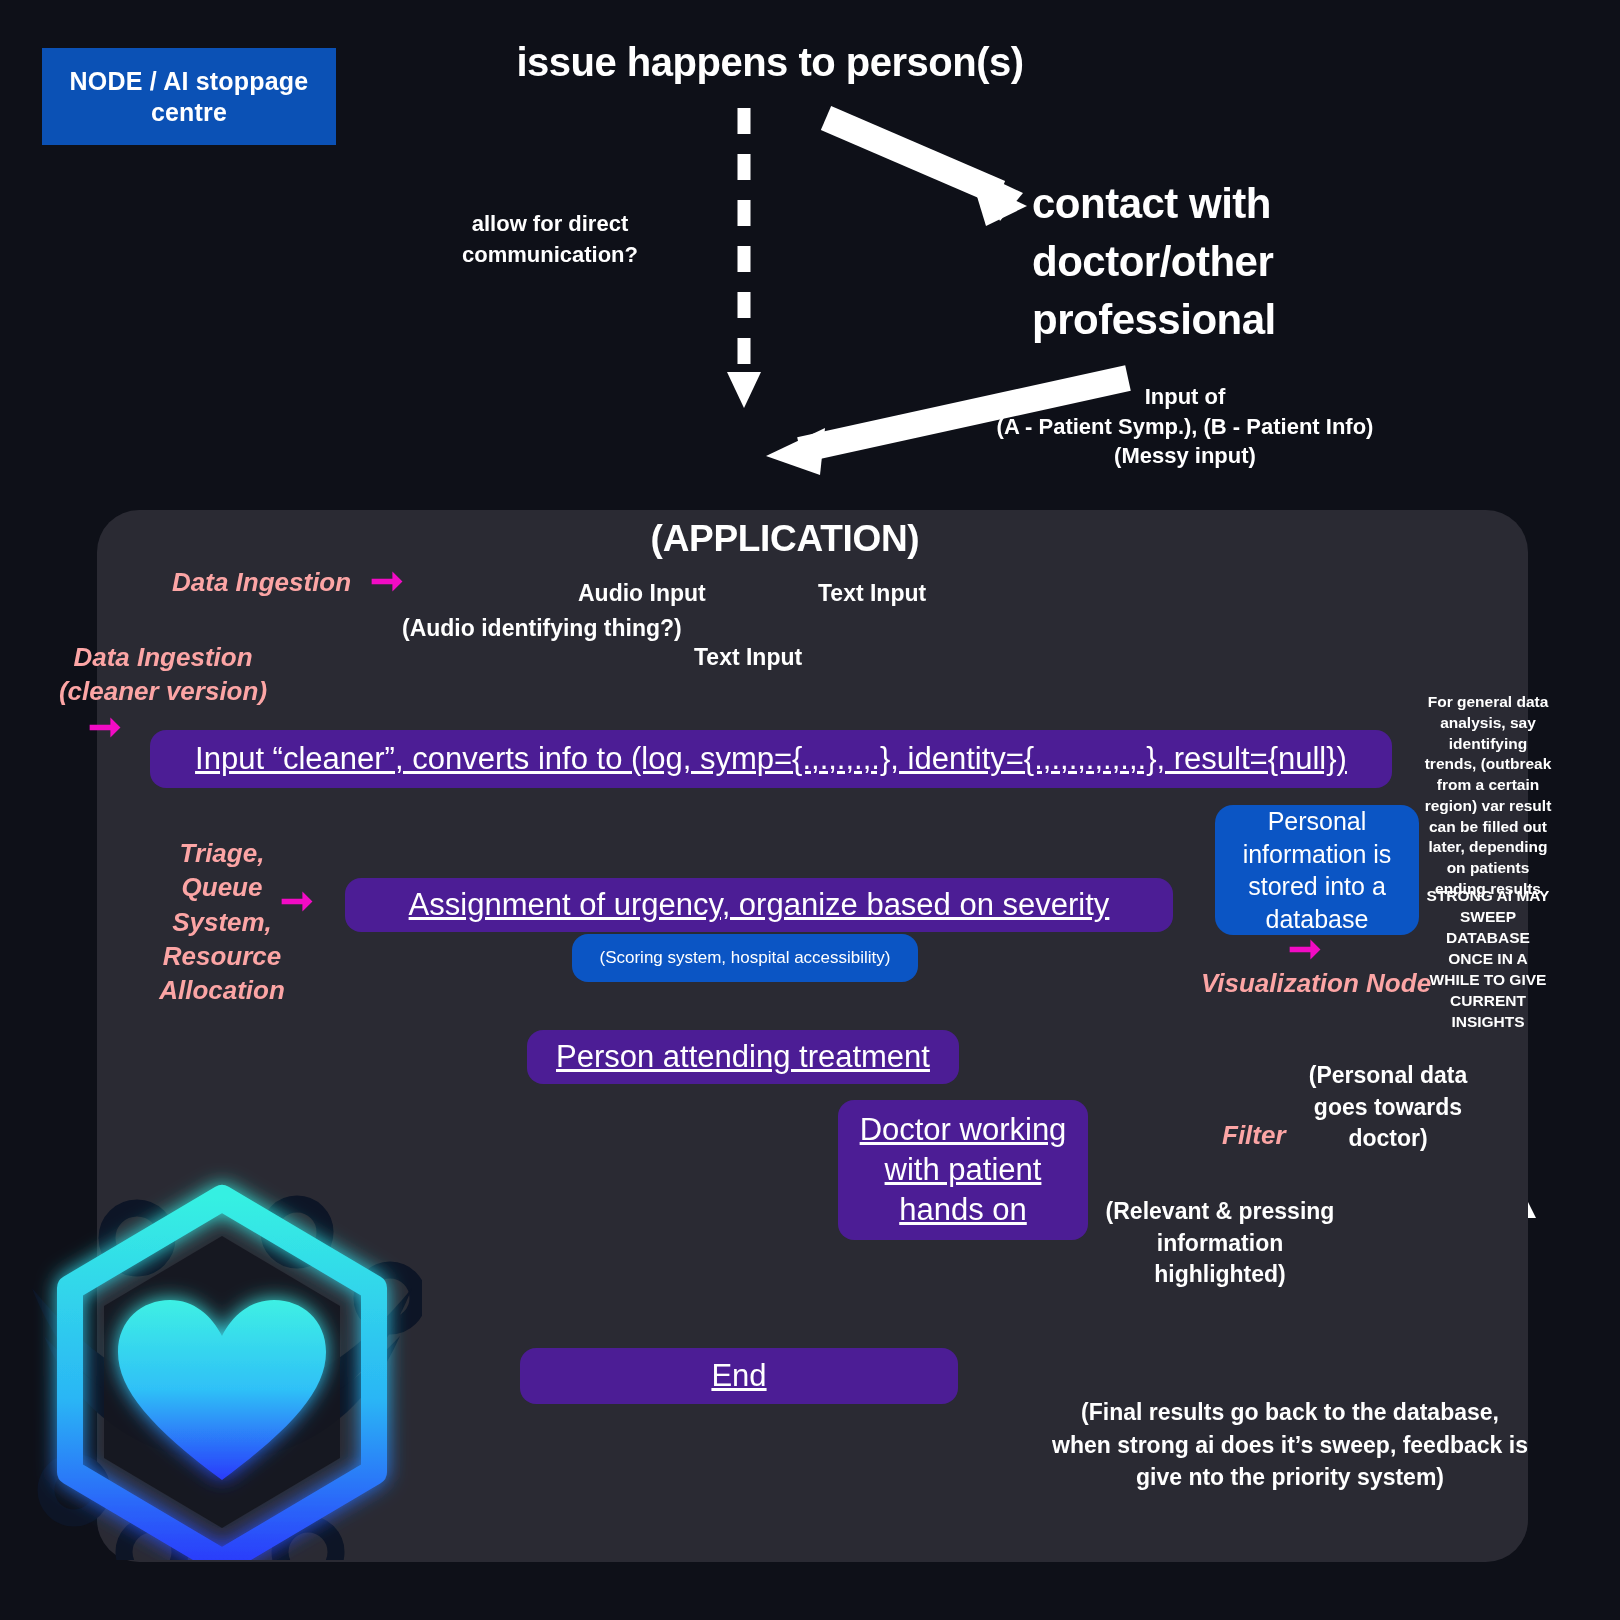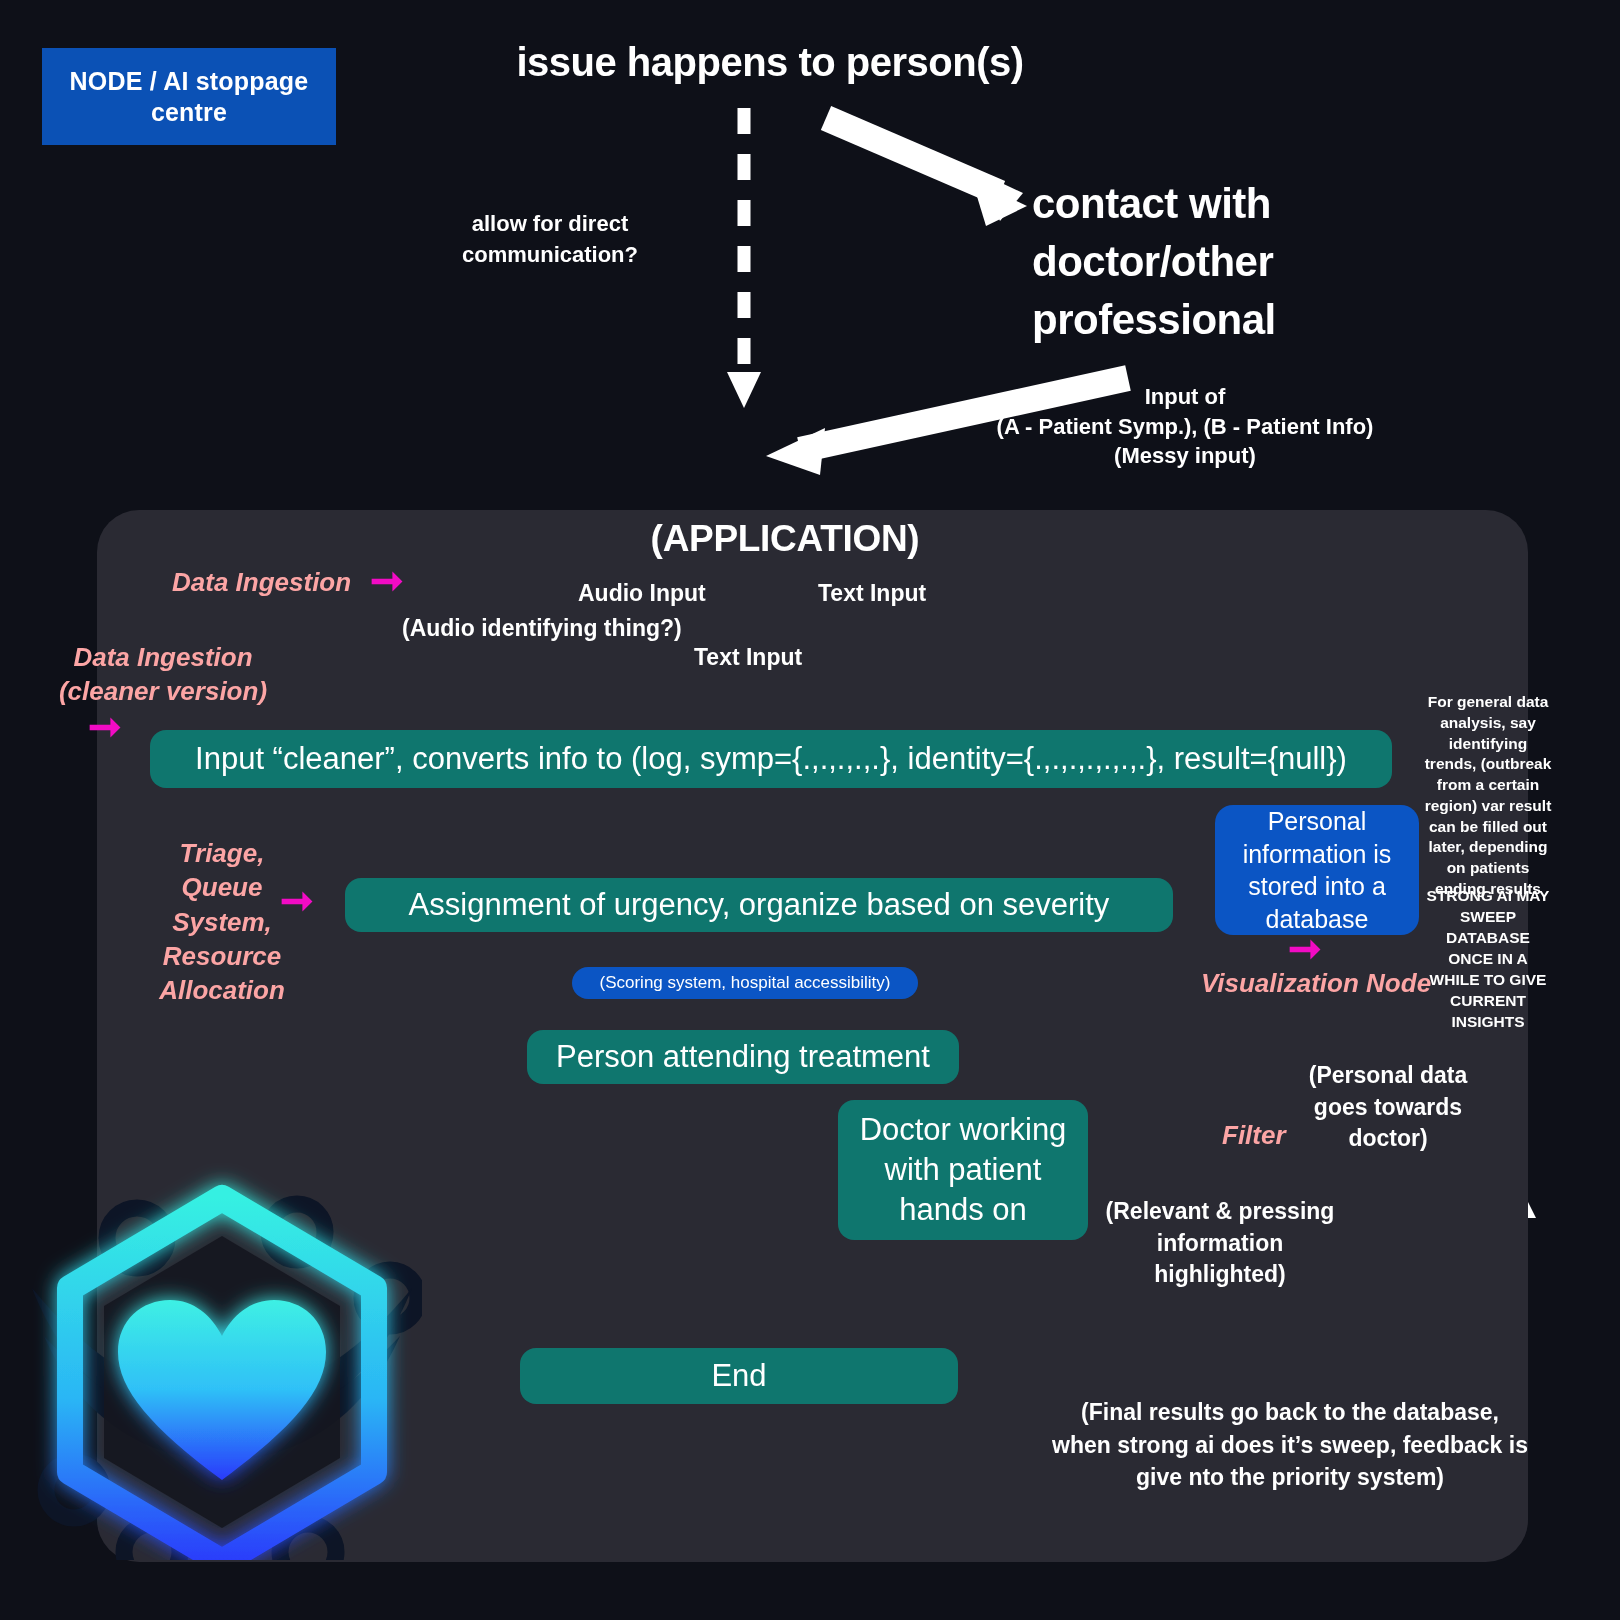--- a/index.html
+++ b/index.html
@@ -78,26 +78,26 @@
     font-size:15.5px; font-weight:bold; text-align:center; line-height:1.36;
   }
 
   
   .box {
     border-radius:18px;
     display:flex; align-items:center; justify-content:center;
     text-align:center; color:#fff;
     font-weight:400;
   }
-  .box-navy { background:#0f766e; }
+  .box-navy { background:#4c1d95;text-decoration:underline; }
   .box-blue { background:#0b55c4; }
 
   #box-cleaner  { left:150px; top:730px;  width:1242px; height:58px; font-size:31px; border-radius:16px; }
   #box-assign   { left:345px; top:878px;  width:828px;  height:54px; font-size:31px; border-radius:16px; }
-  #box-scoring  { left:572px; top:934px;  width:346px;  height:32px; font-size:17px; border-radius:16px;margin-top:33px; }
+  #box-scoring  { left:572px; top:934px;  width:346px;  height:48px; font-size:17px; border-radius:16px; }
   #box-person   { left:527px; top:1030px; width:432px;  height:54px; font-size:31px; border-radius:16px; }
   #box-doctor   { left:838px; top:1100px; width:250px;  height:140px; font-size:31px; border-radius:16px; line-height:1.28; padding:0 15px; }
   #box-end      { left:520px; top:1348px; width:438px;  height:56px; font-size:31px; border-radius:16px; }
   #box-database { left:1215px; top:805px; width:204px;  height:130px; font-size:25px; border-radius:18px; line-height:1.3; padding:0 8px; }
 
   
   .mgarrow { color:#f20bc4; font-weight:bold; line-height:1; }
   #mg-1 { left:370px; top:560px;  font-size:40px; }
   #mg-2 { left:88px;  top:706px;  font-size:40px; }
   #mg-3 { left:280px; top:880px;  font-size:40px; }

